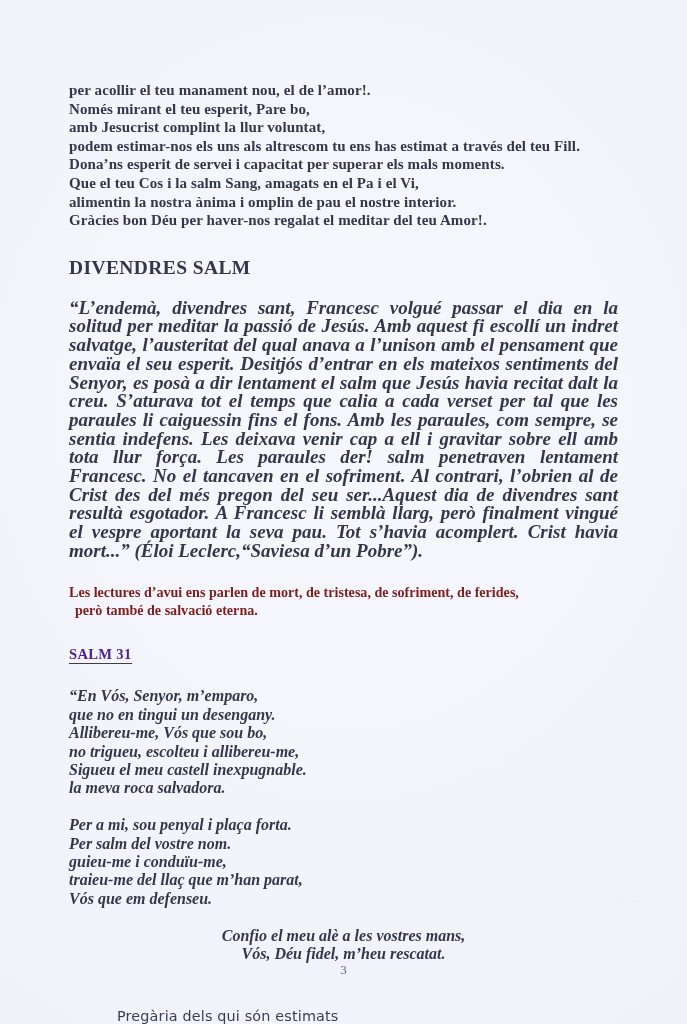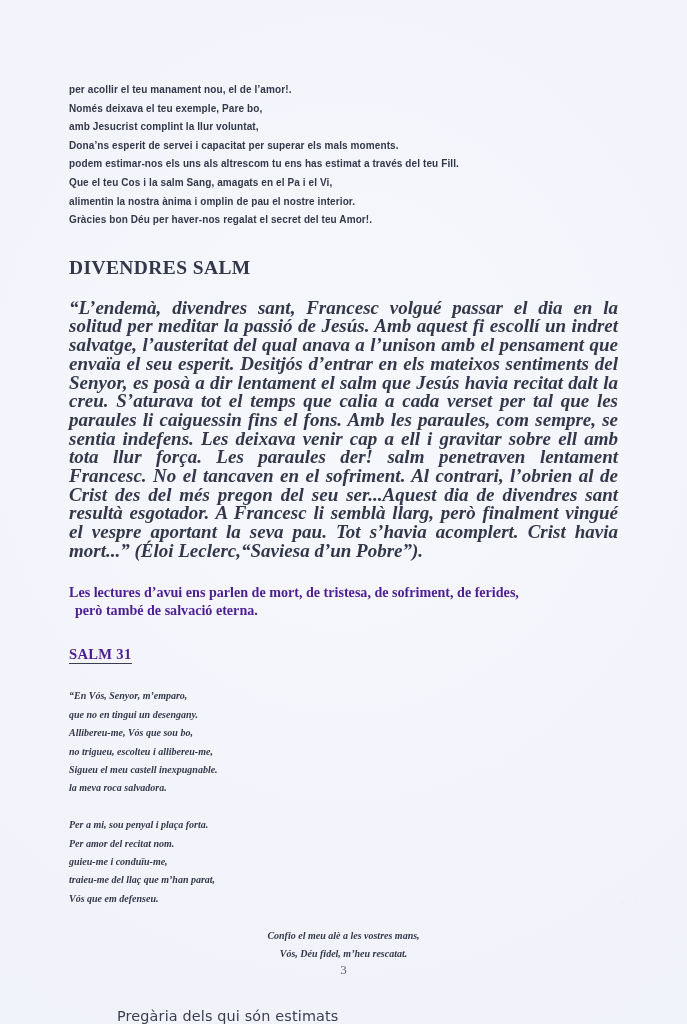--- a/index.html
+++ b/index.html
@@ -48,23 +48,23 @@
 
   .content {
     position: absolute;
     left: 69px;
     top: 81px;
     width: 549px;
   }
 
   
   .prayer-block {
-    font-family: Liberation Sans, sans-serif;
-    font-weight: bold;
-    font-size: 10px;
+    font-family: Liberation Serif, serif;
+    font-weight: bold;
+    font-size: 15px;
     line-height: 18.6px;
     color: #33374a;
     letter-spacing: .1px;
   }
   .prayer-block .line { white-space: nowrap; }
 
   
   .section-heading {
     font-family: "Liberation Serif", serif;
     font-weight: bold;
@@ -89,21 +89,21 @@
     width: 549px;
   }
 
   
   .intro {
     margin-top: 22px;
     font-family: "Liberation Serif", serif;
     font-weight: bold;
     font-size: 14.1px;
     line-height: 18.6px;
-    color: #4c1d95;
+    color: #7f1d1d;
   }
   .intro .line { white-space: nowrap; }
   .intro .line.indent { padding-left: 6px; }
 
   
   .psalm-label {
     margin-top: 26px;
     font-family: "Liberation Serif", serif;
     font-weight: bold;
     font-size: 14.6px;
@@ -113,21 +113,21 @@
     border-bottom: 1.3px solid #3a3e50;
     padding-bottom: .5px;
   }
 
   
   .psalm {
     margin-top: 23px;
     font-family: "Liberation Serif", serif;
     font-style: italic;
     font-weight: bold;
-    font-size: 10px;
+    font-size: 16px;
     line-height: 18.4px;
     color: #33374a;
   }
   .psalm .stanza { margin-bottom: 18.4px; }
   .psalm .stanza:last-child { margin-bottom: 0; text-align: center; }
   .psalm .line { white-space: nowrap; }
 
   
   .final-heading {
     margin-top: 45px;
@@ -167,27 +167,27 @@
 <body>
 
 <div class="paper"></div>
 <div class="scan-noise"></div>
 
 <div class="page">
   <div class="content">
 
     <div class="prayer-block">
       <div class="line">per acollir el teu manament nou, el de l’amor!.</div>
-      <div class="line">Només deixava el teu exemple, Pare bo,</div>
+      <div class="line">Només mirant el teu esperit, Pare bo,</div>
       <div class="line">amb Jesucrist complint la llur voluntat,</div>
+      <div class="line">podem estimar-nos els uns als altrescom tu ens has estimat a través del teu Fill.</div>
       <div class="line">Dona’ns esperit de servei i capacitat per superar els mals moments.</div>
-      <div class="line">podem estimar-nos els uns als altrescom tu ens has estimat a través del teu Fill.</div>
       <div class="line">Que el teu Cos i la salm Sang, amagats en el Pa i el Vi,</div>
       <div class="line">alimentin la nostra ànima i omplin de pau el nostre interior.</div>
-      <div class="line">Gràcies bon Déu per haver-nos regalat el secret del teu Amor!.</div>
+      <div class="line">Gràcies bon Déu per haver-nos regalat el meditar del teu Amor!.</div>
     </div>
 
     <h1 class="section-heading">DIVENDRES SALM</h1>
 
     <p class="quote">“L’endemà, divendres sant, Francesc volgué passar el dia en la solitud per meditar la passió de Jesús. Amb aquest fi escollí un indret salvatge, l’austeritat del qual anava a l’unison amb el pensament que envaïa el seu esperit. Desitjós d’entrar en els mateixos sentiments del Senyor, es posà a dir lentament el salm que Jesús havia recitat dalt la creu. S’aturava tot el temps que calia a cada verset per tal que les paraules li caiguessin fins el fons. Amb les paraules, com sempre, se sentia indefens. Les deixava venir cap a ell i gravitar sobre ell amb tota llur força. Les paraules der! salm penetraven lentament Francesc. No el tancaven en el sofriment. Al contrari, l’obrien al de Crist des del més pregon del seu ser...Aquest dia de divendres sant resultà esgotador. A Francesc li semblà llarg, però finalment vingué el vespre aportant la seva pau. Tot s’havia acomplert. Crist havia mort...” (Éloi Leclerc,“Saviesa d’un Pobre”).</p>
 
     <div class="intro">
       <div class="line">Les lectures d’avui ens parlen de mort, de tristesa, de sofriment, de ferides,</div>
       <div class="line indent">però també de salvació eterna.</div>
     </div>
@@ -200,21 +200,21 @@
       <div class="stanza">
         <div class="line">“En Vós, Senyor, m’emparo,</div>
         <div class="line">que no en tingui un desengany.</div>
         <div class="line">Allibereu-me, Vós que sou bo,</div>
         <div class="line">no trigueu, escolteu i allibereu-me,</div>
         <div class="line">Sigueu el meu castell inexpugnable.</div>
         <div class="line">la meva roca salvadora.</div>
       </div>
       <div class="stanza">
         <div class="line">Per a mi, sou penyal i plaça forta.</div>
-        <div class="line">Per amor del recitat nom.</div>
+        <div class="line">Per salm del vostre nom.</div>
         <div class="line">guieu-me i conduïu-me,</div>
         <div class="line">traieu-me del llaç que m’han parat,</div>
         <div class="line">Vós que em defenseu.</div>
       </div>
       <div class="stanza">
         <div class="line">Confio el meu alè a les vostres mans,</div>
         <div class="line">Vós, Déu fidel, m’heu rescatat.</div>
       </div>
     </div>
 

